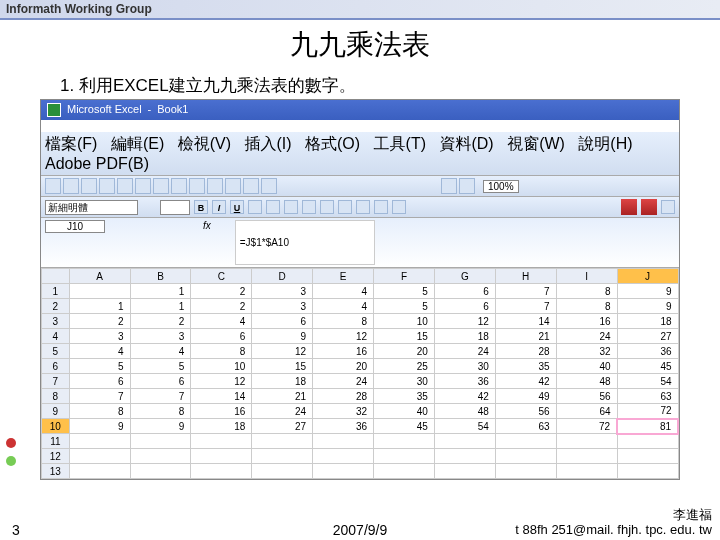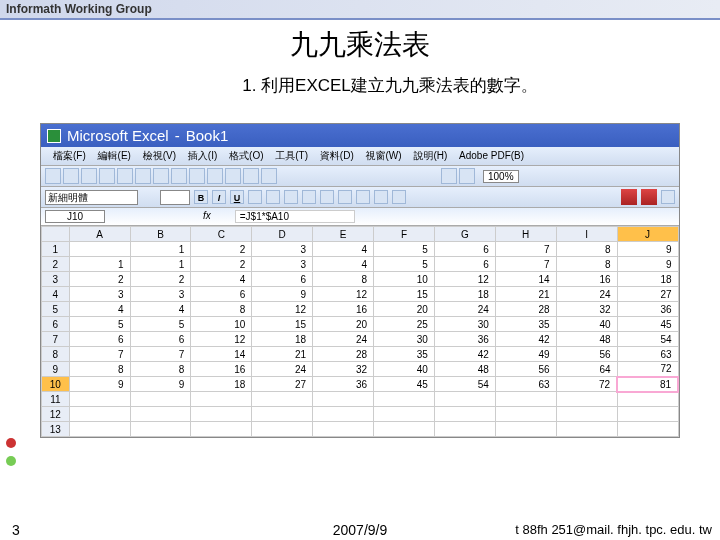--- a/index.html
+++ b/index.html
@@ -1,36 +1,36 @@
 <!DOCTYPE html>
 <html><head>
   <meta charset="utf-8">
   <style>
     * { margin: 0; padding: 0; box-sizing: border-box; }
     body { font-family: Arial, "Microsoft JhengHei", sans-serif; width: 720px; height: 540px; background: #fff; position: relative; overflow: hidden; }
     .header-bar { background: linear-gradient(to right, #d0d8ec, #e8ecf4); border-bottom: 2px solid #7a8fc7; padding: 2px 6px; font-size: 12px; color: #333; font-weight: bold; }
     .title { text-align: center; font-size: 28px; font-family: "KaiTi", "標楷體", serif; margin: 6px 0 10px; }
-    .subtitle { font-size: 17px; margin-left: 60px; margin-bottom: 26px; text-align: center; }
+    .subtitle { font-size: 17px; margin-left: 60px; margin-bottom: 2px; }
     .excel-wrap { width: 640px; margin: 0 auto; border: 1px solid #888; }
-    .excel-titlebar { background: linear-gradient(#4a6fd0, #3a5fc0); color: #fff; font-size: 15px; padding: 3px 6px; display: flex; align-items: center; gap: 6px; }
+    .excel-titlebar { background: linear-gradient(#4a6fd0, #3a5fc0); color: #fff; font-size: 11px; padding: 3px 6px; display: flex; gap: 6px; }
     .excel-icon { width: 14px; height: 14px; background: #2a8f3a; display: inline-block; border: 1px solid #fff; }
     .bookname { font-weight: normal; }
-    .menubar { background: linear-gradient(#e6effc, #d0ddf0); font-size: 10px; padding: 2px 12px; border-bottom: 1px solid #aaa; }
+    .menubar { background: linear-gradient(#e6effc, #d0ddf0); font-size: 16px; padding: 2px 4px; border-bottom: 1px solid #aaa; margin-top: 12px; }
     .menubar span { margin-right: 9px; }
     .toolbar { background: linear-gradient(#e6effc, #d0ddf0); padding: 2px 4px; border-bottom: 1px solid #aaa; display: flex; align-items: center; gap: 2px; font-size: 10px; }
     .tbtn { width: 16px; height: 16px; background: #d8e4f4; border: 1px solid #a0b8d8; display: inline-block; }
     .zoom { background: #fff; border: 1px solid #888; font-size: 10px; padding: 0 4px; margin-left: 6px; }
     .toolbar2 { background: linear-gradient(#e6effc, #d0ddf0); padding: 2px 4px; border-bottom: 1px solid #aaa; display: flex; align-items: center; gap: 4px; font-size: 10px; }
     .fontname { background: #fff; border: 1px solid #888; width: 93px; height: 15px; font-size: 10px; padding: 0 2px; }
     .fmtbtn { width: 14px; height: 14px; background: #d8e4f4; border: 1px solid #a0b8d8; display: inline-block; font-size: 9px; text-align: center; line-height: 14px; font-weight: bold; }
     .pdficon { width: 16px; height: 16px; background: linear-gradient(#d44, #a22); }
     .namebar { background: linear-gradient(#e6effc, #ffffff); padding: 2px 4px; border-bottom: 1px solid #aaa; display: flex; align-items: flex-start; gap: 24px; font-size: 10px; }
     .namebox { background: #fff; border: 1px solid #888; padding: 0 8px; width: 60px; text-align: center; }
     .fxlabel { font-style: italic; }
-    .formulabox { background: #fff; border: 1px solid #ccc; padding: 0 4px; flex: 0 0 auto; width: 120px; }
+    .formulabox { background: #fff; border: 1px solid #ccc; padding: 16px 4px; flex: 0 0 auto; width: 140px; }
     .grid { border-collapse: collapse; width: 100%; font-size: 10px; background: #fff; }
     .grid th, .grid td { border: 1px solid #ccc; padding: 1px 4px; text-align: center; height: 15px; }
     .grid th { background: #e8edf6; font-weight: normal; }
     .grid th.colhead { width: 55px; }
     .grid th.rowhead { background: #e8edf6; width: 25px; }
     .grid td { text-align: right; padding-right: 6px; }
     .grid tr.selrow th { background: #ffc04a; }
     .grid th.selhead { background: #ffc04a; }
     .grid td.selcell { border: 2px solid #f9a8d4; }
     .dots { position: absolute; left: 6px; bottom: 66px; }
@@ -304,15 +304,16 @@
 
 <div class="dots">
   <div class="dot red"></div>
   <div class="dot grn"></div>
 </div>
 
 <div class="footer">
   <span class="pg">3</span>
   <span class="dt">2007/9/9</span>
   <span class="auth">
+    <div>李進福</div>
     <div>t 88fh 251@mail. fhjh. tpc. edu. tw</div>
   </span>
 </div>
 
 </body></html>

